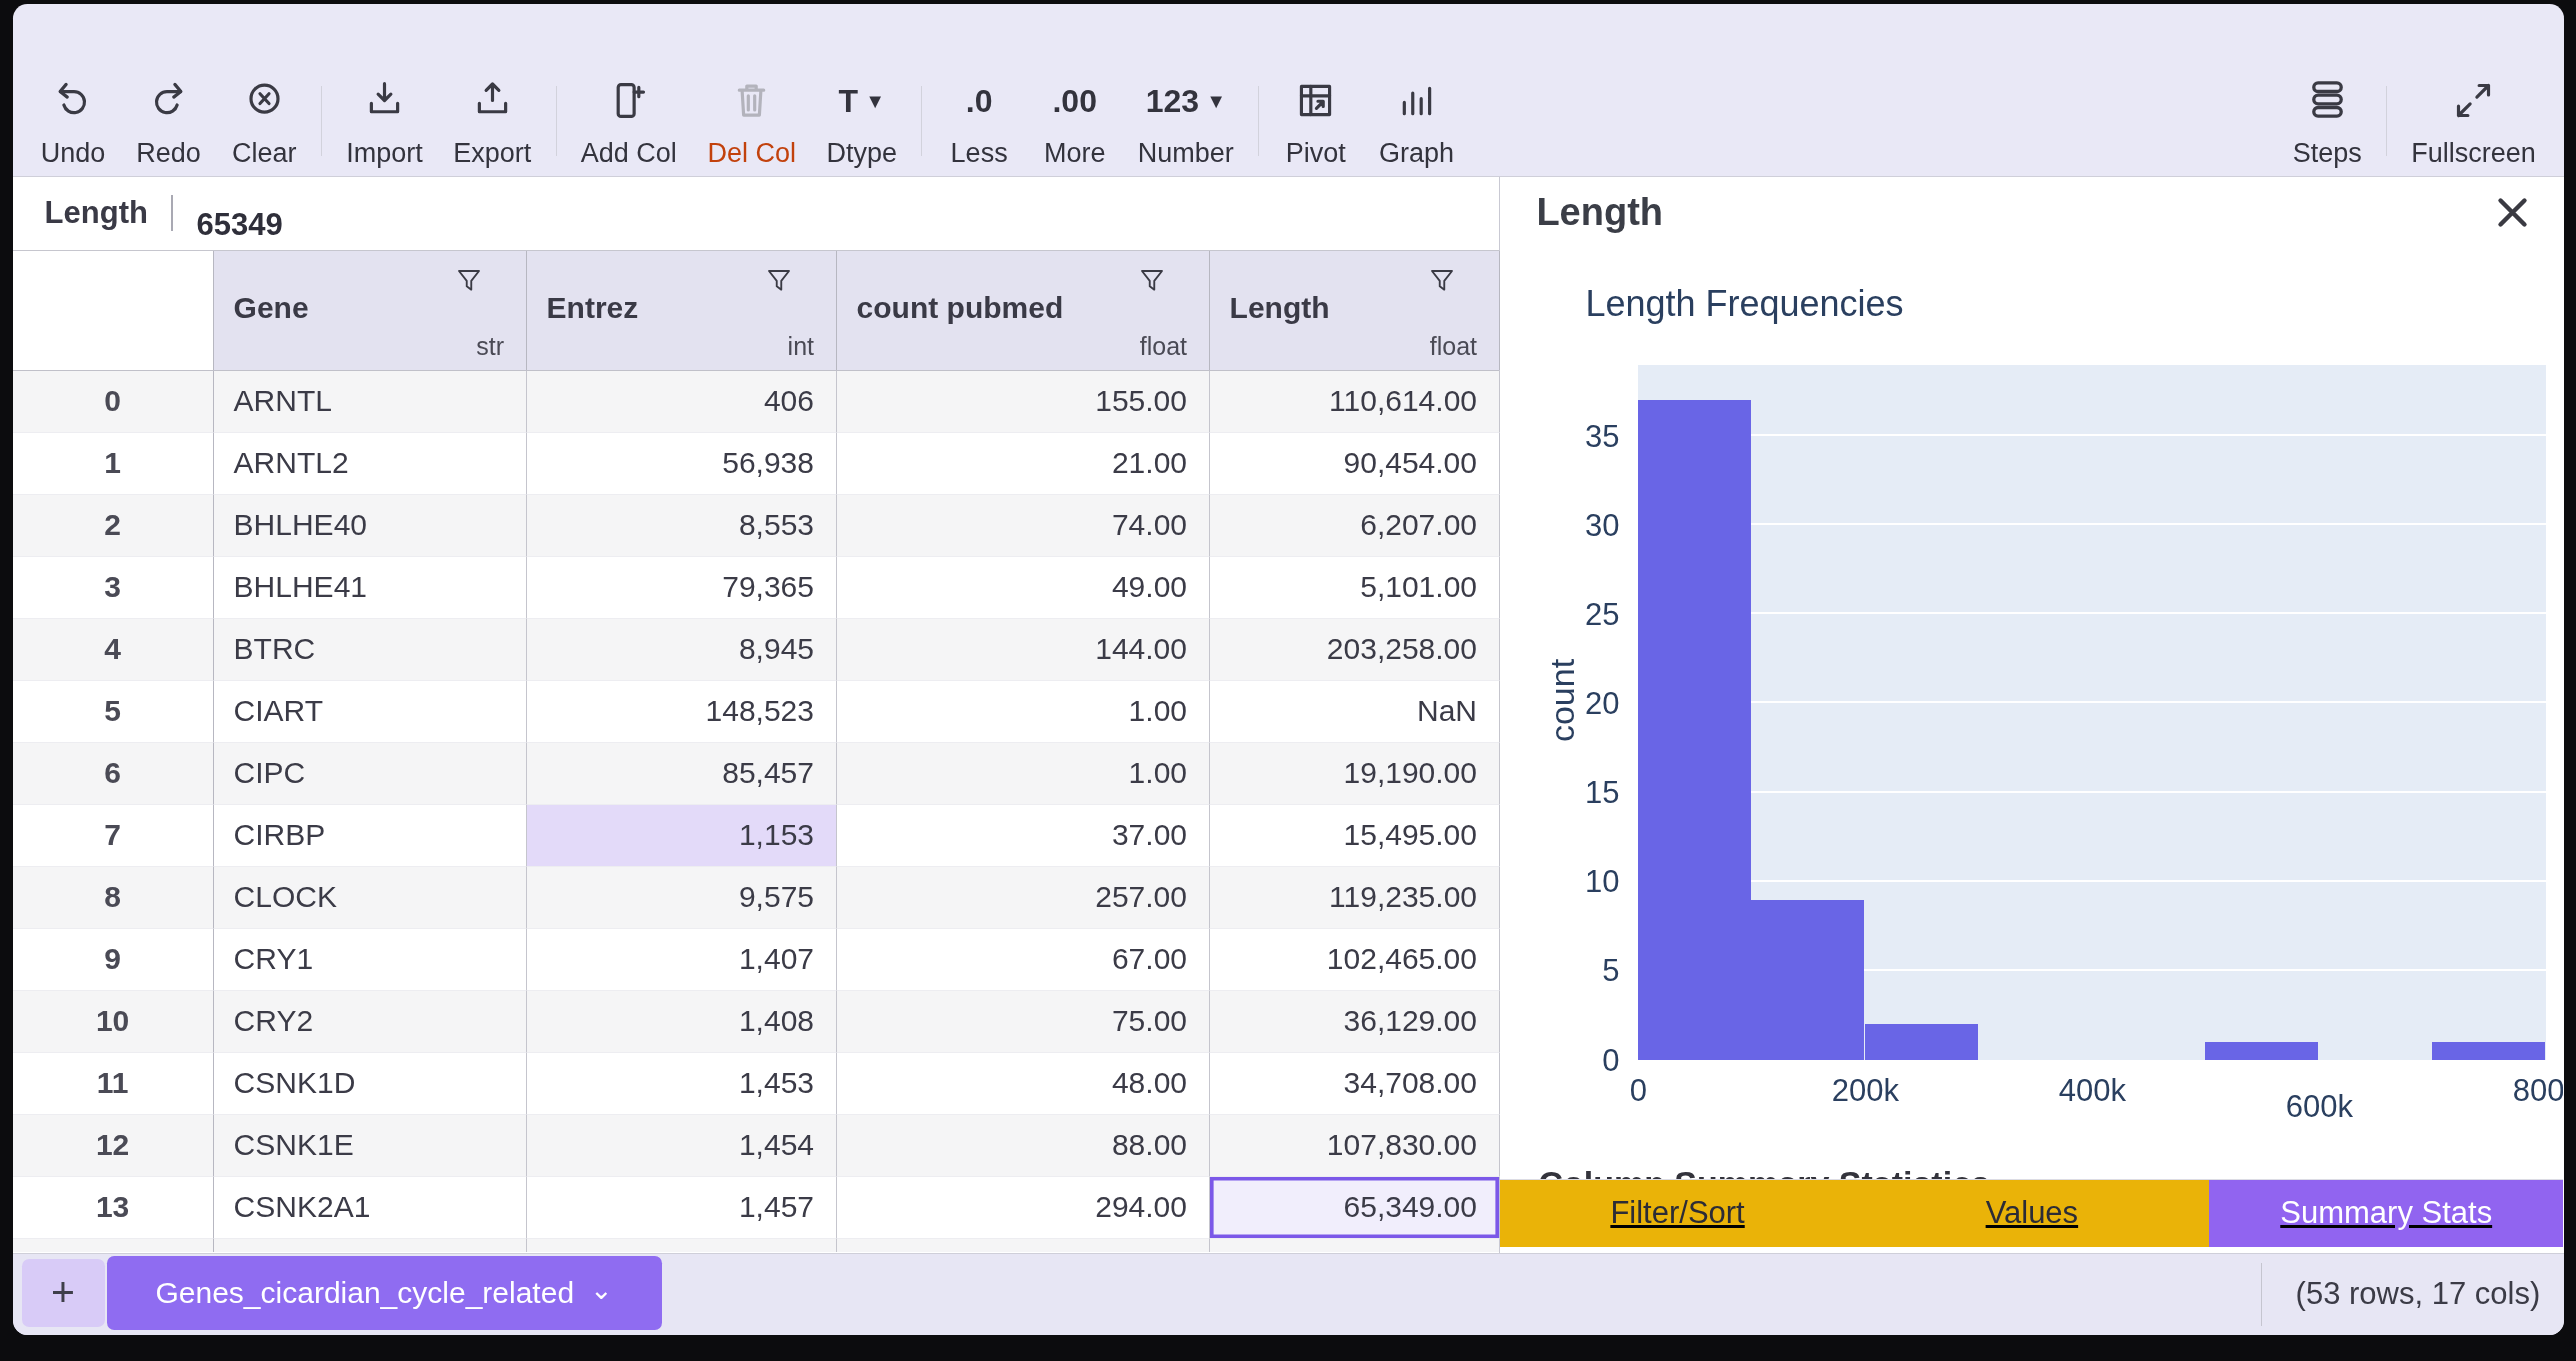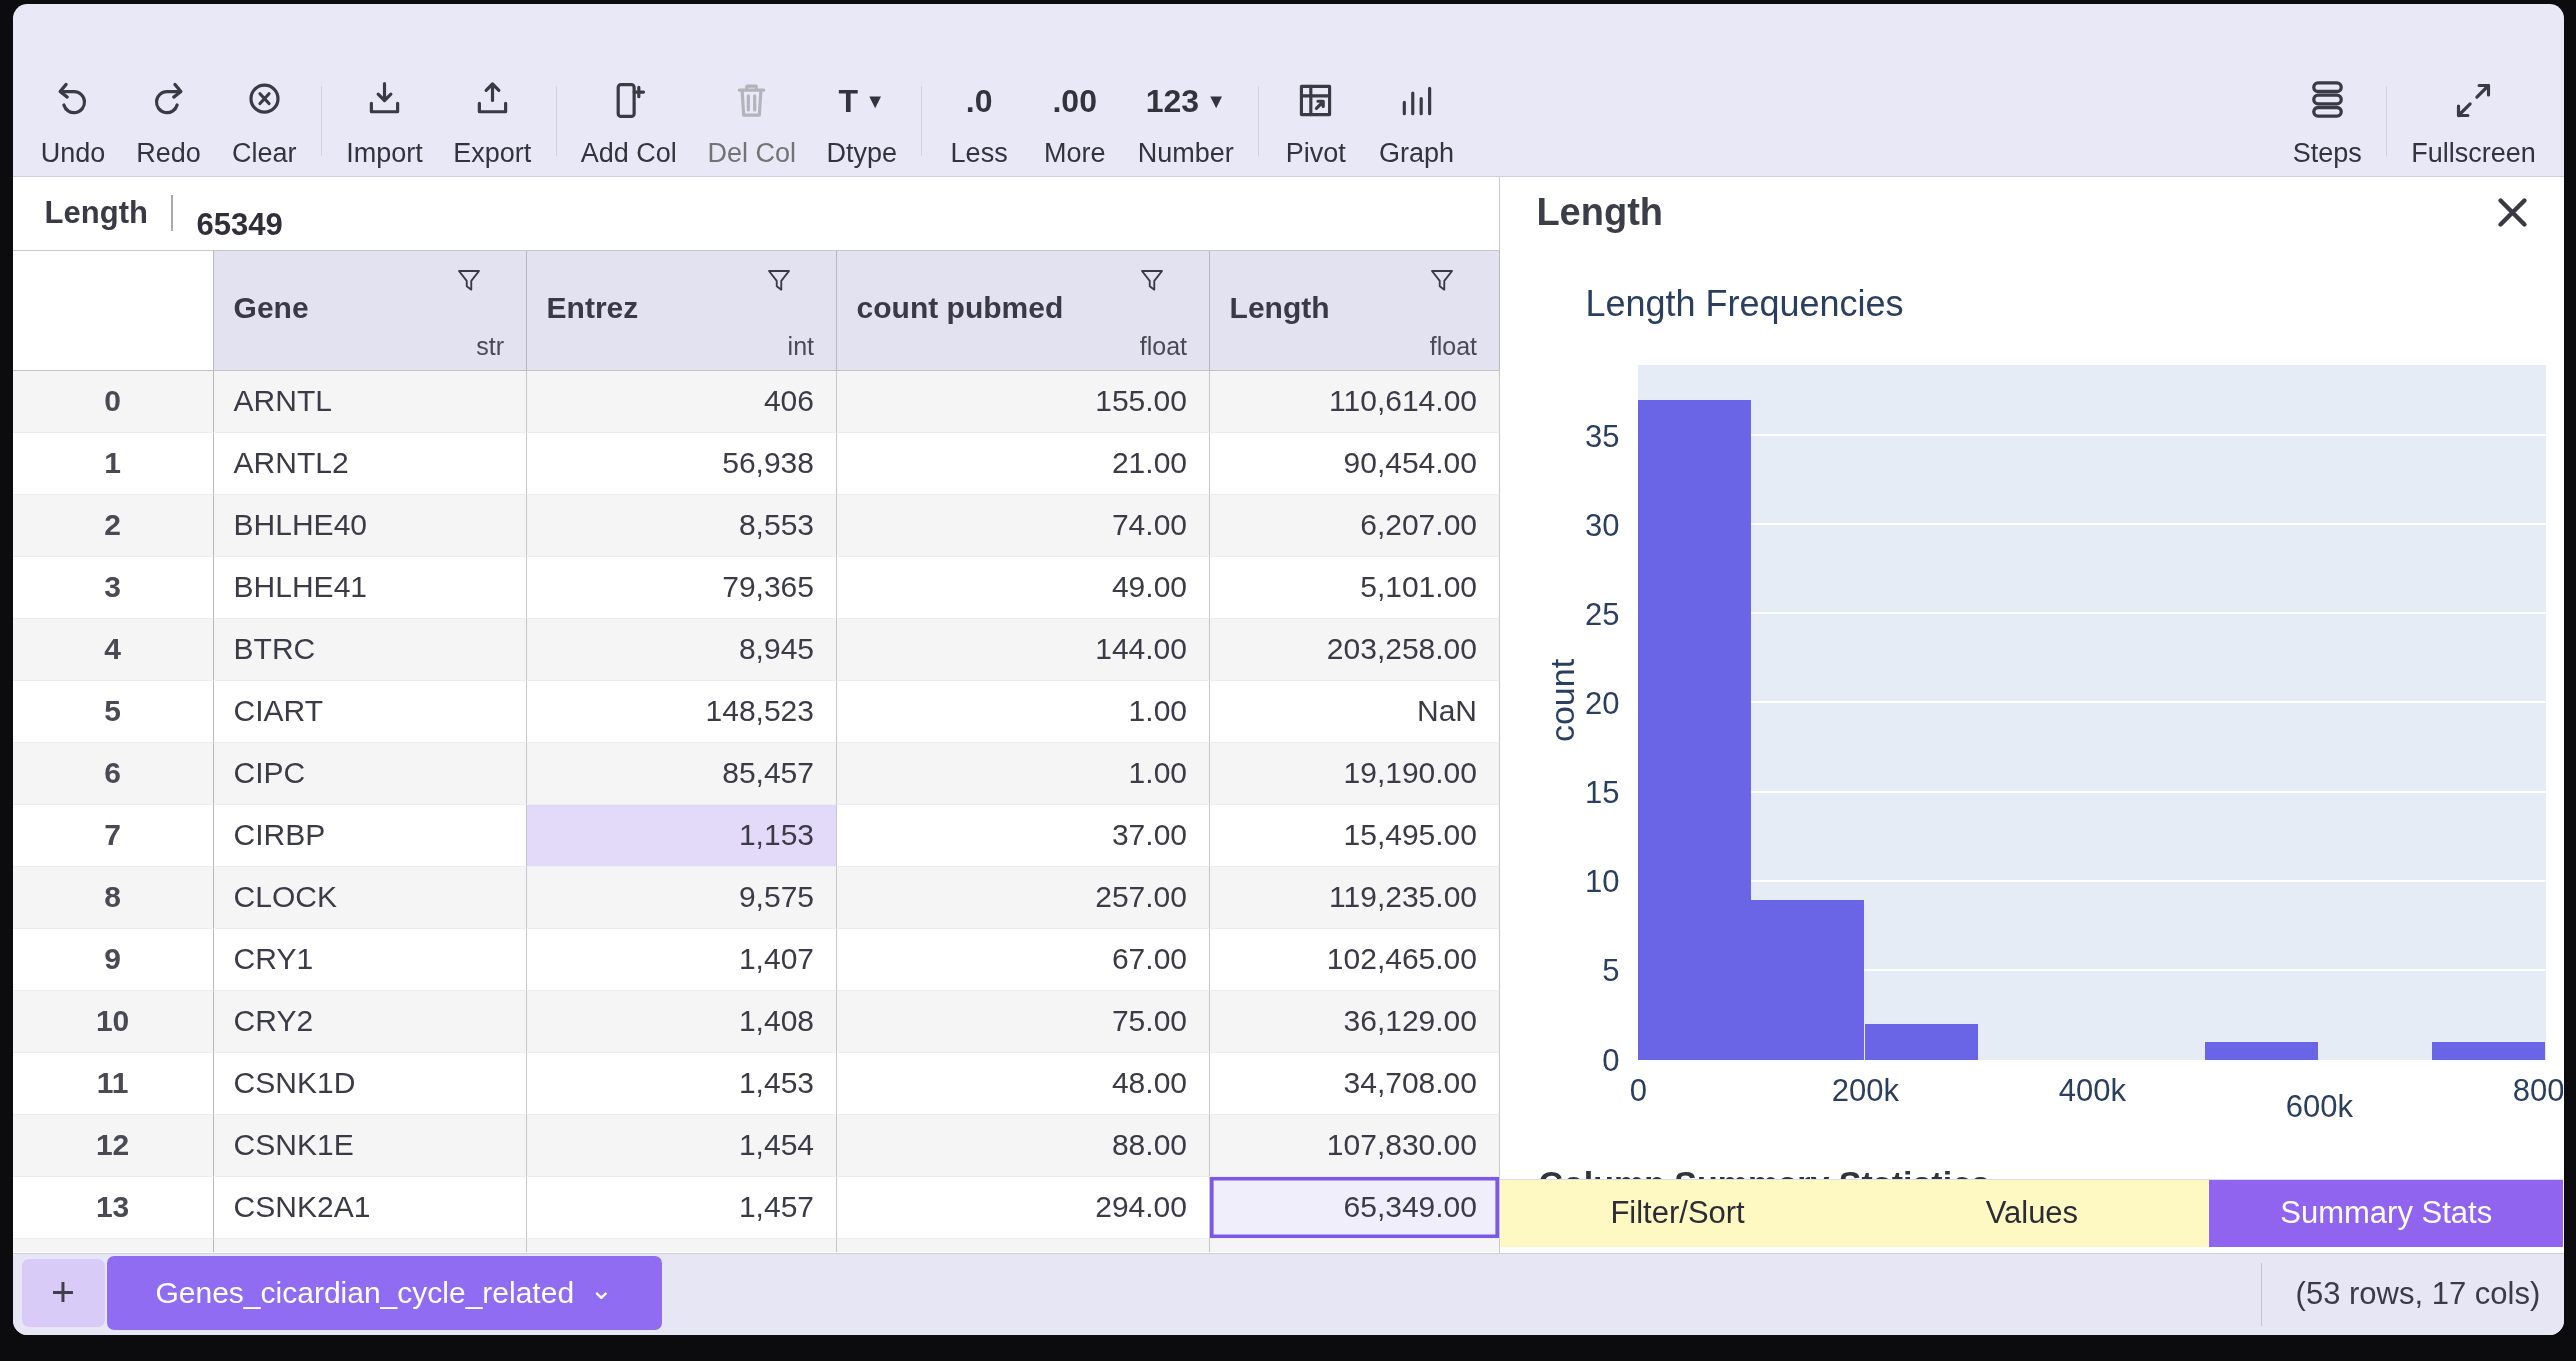--- a/index.html
+++ b/index.html
@@ -33,21 +33,21 @@
     display:flex;align-items:center;padding:0 12.6px;box-sizing:border-box;
     border-bottom:0.9px solid #cfcfd9;
   }
   .tb-item{
     display:flex;flex-direction:column;align-items:center;justify-content:center;
     padding:0 15.3px;min-width:65px;height:99px;cursor:default;
   }
   .tb-icon{height:50px;display:flex;align-items:flex-end;justify-content:center;}
   .tb-icon svg{display:block;}
   .tb-label{font-size:27px;color:#33333d;margin-top:15px;white-space:nowrap;}
-  .tb-item.disabled .tb-label{color:#737373;}
+  .tb-item.disabled .tb-label{color:#c2410c;}
   .tb-sep{width:0.9px;height:70px;background:#d2d2dc;margin:0 9px;flex:none;}
   .tb-spacer{flex:1;}
   .icon-text{font-size:32px;font-weight:600;color:#33333d;line-height:43px;display:flex;align-items:center;gap:7.2px;}
   .icon-caret{font-size:20px;color:#33333d;}
   
   .content{
     position:absolute;left:0;top:173px;width:100%;height:1076px;background:#ffffff;display:flex;
   }
   .sheet{width:1486px;height:100%;position:relative;flex:none;}
   .formula-bar{
@@ -97,22 +97,22 @@
   .gridline{position:absolute;left:0;width:100%;height:1.8px;background:#ffffff;}
   .bar{position:absolute;bottom:0;background:#6965e6;}
   .ytick{position:absolute;right:944px;width:108px;text-align:right;font-size:31px;color:#2a3f5f;transform:translateY(-50%);}
   .xtick{position:absolute;top:896px;transform:translateX(-50%);font-size:31px;color:#2a3f5f;}
   .ylab{
     position:absolute;left:-10.8px;top:504px;transform:rotate(-90deg);
     font-size:34px;font-weight:500;color:#2a3f5f;width:144px;text-align:center;
   }
   .section-title{position:absolute;left:38px;top:987px;font-size:34px;font-weight:700;color:#33333b;white-space:nowrap;}
   .panel-tabs{
-    position:absolute;left:0;top:1002px;width:100%;height:67px;background:#fef9c3;
-    display:flex;border-top:0.9px solid #dcdce4;z-index:3;
+    position:absolute;left:0;top:1002px;width:100%;height:67px;background:#eab308;
+    display:flex;border-top:0.9px solid #dcdce4;z-index:3;text-decoration:underline;
   }
   .ptab{
     flex:1;display:flex;align-items:center;justify-content:center;
     font-size:31px;color:#2c2c36;cursor:default;
   }
   .ptab.active{background:#9164f0;color:#ffffff;}
   
   .footer{
     position:absolute;left:0;bottom:0;width:100%;height:82px;background:#e7e6f4;
     border-top:0.9px solid #cfcfd9;box-sizing:border-box;

